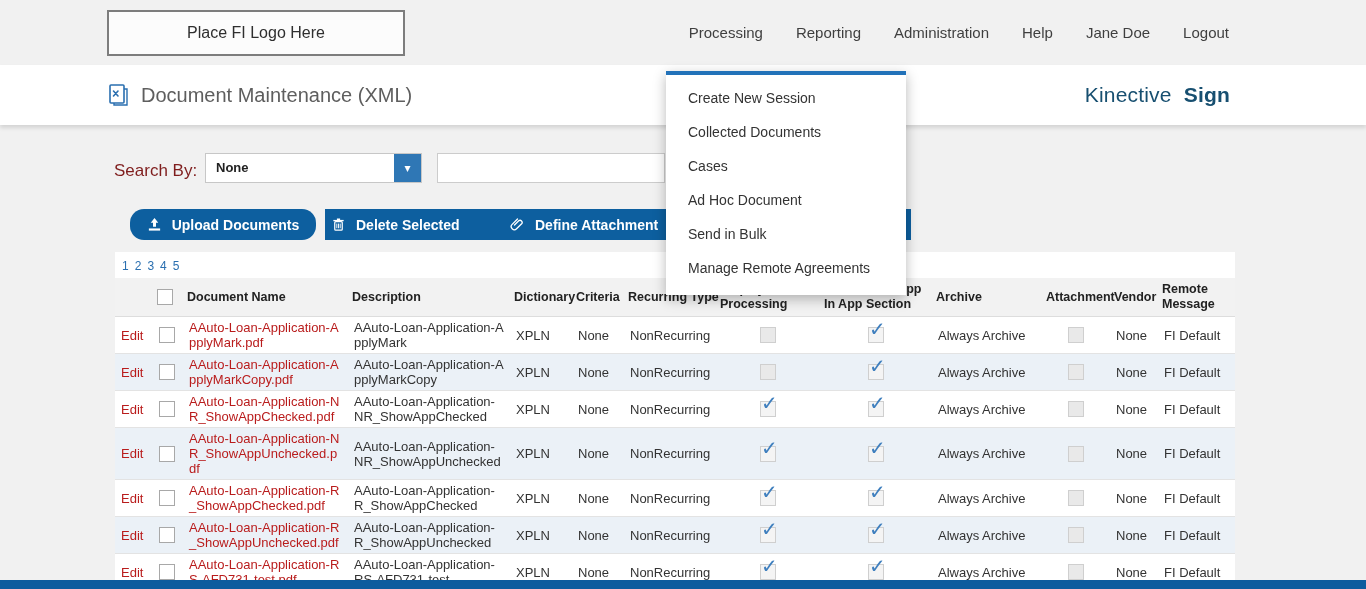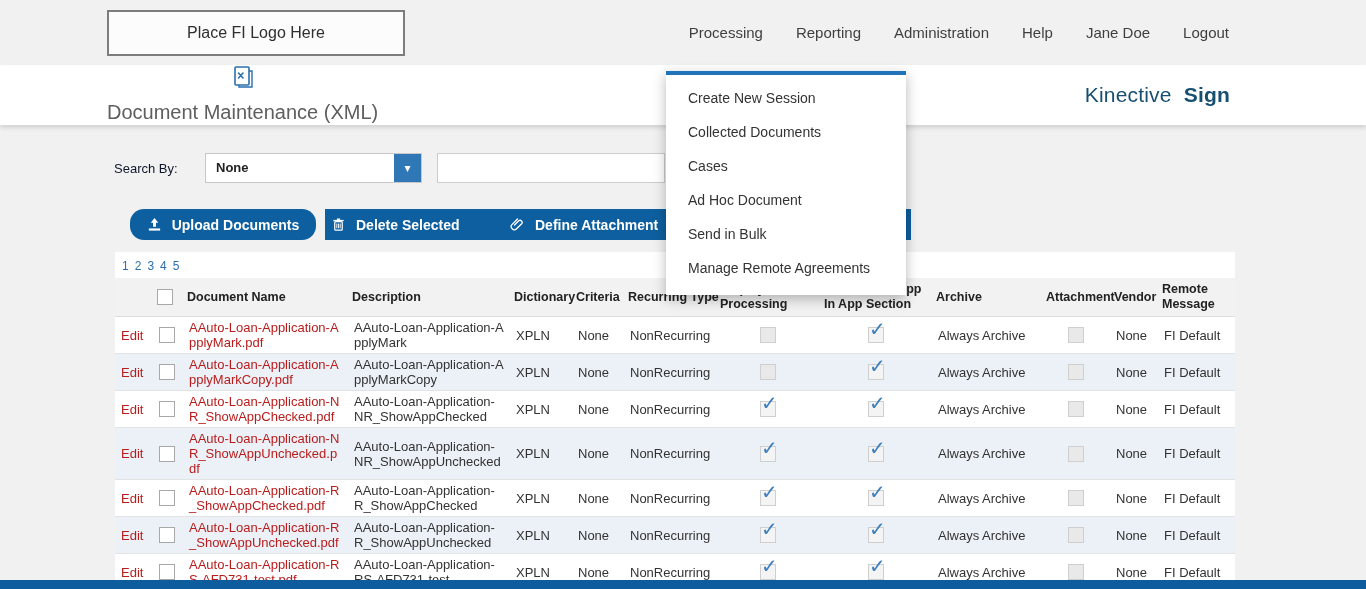--- a/index.html
+++ b/index.html
@@ -11,36 +11,36 @@
   .topbar{position:absolute;left:0;top:0;width:1366px;height:65px;background:#f1f1f1;}
   .logo-box{position:absolute;left:107px;top:10px;width:294px;height:42px;background:#fcfcfc;
             border:2px solid #7d7d7d;display:flex;align-items:center;justify-content:center;
             font-size:16px;color:#2f2f2f;}
   .topnav{position:absolute;right:137px;top:0;height:65px;display:flex;align-items:center;gap:33px;}
   .topnav a{font-size:15px;color:#3f3f3f;text-decoration:none;cursor:pointer;white-space:nowrap;}
 
   
   .subheader{position:absolute;left:0;top:65px;width:1366px;height:60px;background:#ffffff;
              box-shadow:0 3px 4px rgba(0,0,0,0.12);}
-  .title-wrap{position:absolute;left:107px;top:0;height:60px;display:flex;align-items:center;gap:12px;flex-direction:column;}
+  .title-wrap{position:absolute;left:107px;top:0;height:60px;display:flex;align-items:center;gap:12px;}
   .doc-icon{width:22px;height:24px;display:inline-block;}
   .title-wrap h1{margin:0;font-size:20px;font-weight:400;color:#5e5e5e;}
   .brand{position:absolute;right:136px;top:0;height:60px;display:flex;align-items:center;
          font-size:21px;color:#174f70;letter-spacing:0.2px;}
   .brand .reg{margin-right:12px;font-weight:400;}
   .brand .bld{font-weight:700;}
 
   
   .menu{position:absolute;left:666px;top:71px;width:240px;background:#ffffff;
         border-top:4px solid #2272b9;box-shadow:0 4px 12px rgba(0,0,0,0.28);
         padding:6px 16px 10px 0;z-index:60;box-sizing:border-box;}
   .menu-item{height:34px;line-height:34px;padding:0 22px;font-size:14px;color:#333;cursor:pointer;white-space:nowrap;}
 
   
-  .search-label{position:absolute;left:114px;top:161px;font-size:13px;color:#0f172a;}
+  .search-label{position:absolute;left:114px;top:161px;font-size:17px;color:#7f1d1d;}
   .select{position:absolute;left:205px;top:153px;width:217px;height:30px;background:#fff;
           border:1px solid #c7c7c7;box-sizing:border-box;cursor:pointer;}
   .sel-text{position:absolute;left:10px;top:0;line-height:28px;font-size:13px;font-weight:700;color:#222;}
   .sel-btn{position:absolute;right:0;top:0;width:27px;height:28px;background:#2f77b5;
            display:flex;align-items:center;justify-content:center;color:#fff;font-size:12px;cursor:pointer;}
   .search-input{position:absolute;left:437px;top:153px;width:228px;height:30px;border:1px solid #cccccc;
                 box-sizing:border-box;padding:0 8px;font-size:13px;font-family:inherit;background:#fff;}
 
   
   .btn{position:absolute;top:209px;height:31px;background:#0d5f9f;color:#fff;border:none;

